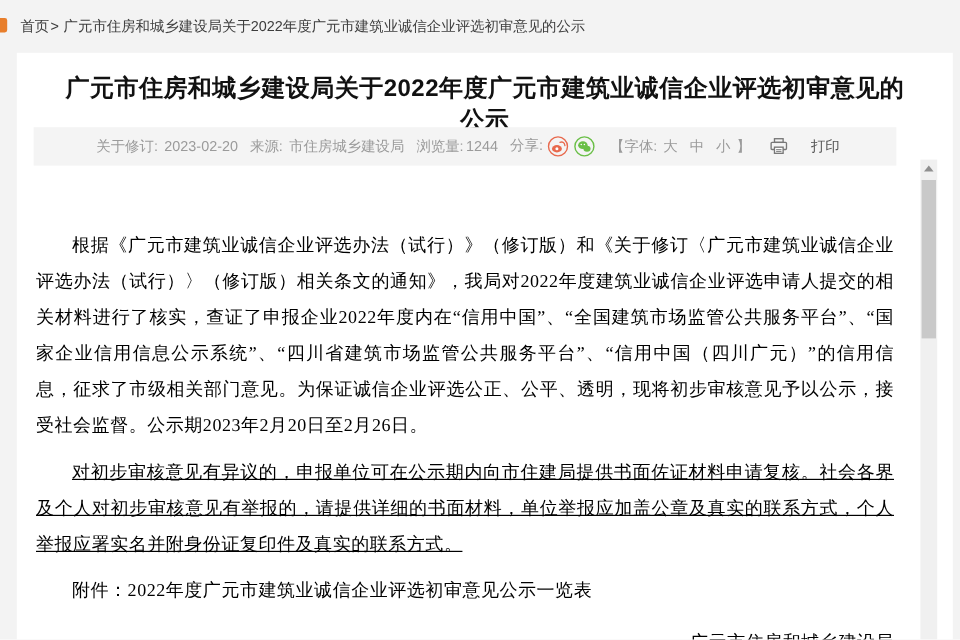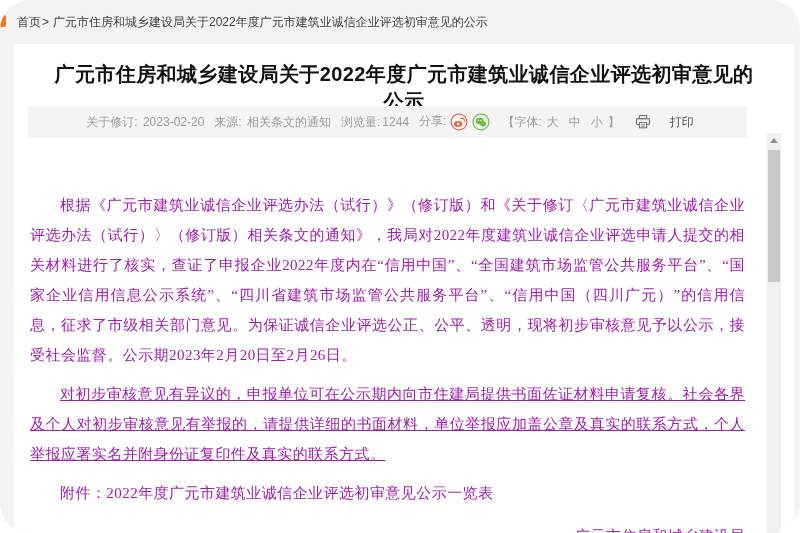--- a/index.html
+++ b/index.html
@@ -1,17 +1,17 @@
 <!DOCTYPE html>
 <html><head>
 <meta charset="utf-8">
 <style>
   html,body{margin:0;padding:0;}
   .page{position:relative;width:800px;height:533px;background:#f3f3f3;overflow:hidden;
-        font-family:"Liberation Sans",sans-serif;border-radius:30px;}
+        font-family:"Liberation Sans",sans-serif;}
   
   .crumb-wrap{position:absolute;top:0;left:0;right:0;height:44px;}
   .crumb-icon{position:absolute;left:-7px;top:15px;width:13px;height:12px;background:#e87e2b;border-radius:2px;}
   .breadcrumb{position:absolute;left:17px;top:14px;font-size:12px;color:#3d3d3d;white-space:nowrap;}
   .breadcrumb a{color:#3d3d3d;text-decoration:none;cursor:pointer;}
   .breadcrumb .sep{margin:0 4px 0 1px;}
   
   .panel{position:absolute;left:14px;top:44px;right:6px;bottom:0;background:#ffffff;}
   .title{margin:17px 38px 0;text-align:center;font-size:20px;font-weight:bold;color:#111111;
          letter-spacing:0.4px;line-height:27px;}
@@ -20,21 +20,21 @@
         white-space:nowrap;}
   .meta .seg{margin:0 5px;}
   .meta .lbl{margin-right:2px;}
   .meta .icon-btn{display:inline-block;vertical-align:middle;margin:0 2px;cursor:pointer;line-height:0;}
   .meta .fontsize{margin:0 5px;color:#9b9b9b;cursor:pointer;}
   .meta .print{display:inline-flex;align-items:center;color:#555555;cursor:pointer;margin-left:10px;gap:16px;}
   .meta .print svg{margin-right:3px;}
   
   .article-body{position:absolute;top:94px;left:16px;right:49px;}
   .article-body p{margin:0;font-family:"Liberation Serif","DejaVu Serif",serif;font-size:15px;
-                  line-height:30px;color:#a21caf;letter-spacing:0.45px;text-align:justify;
+                  line-height:30px;color:#000000;letter-spacing:0.45px;text-align:justify;
                   text-indent:2em;}
   .para1{margin-top:52px !important;}
   .para2{margin-top:9px !important;text-decoration:underline;}
   .attachment{margin-top:9px !important;text-align:left;cursor:pointer;}
   .signature{margin-top:13px !important;margin-right:-8px;text-align:right !important;text-indent:0 !important;}
   
   .scrollbar{position:absolute;left:767px;top:133px;width:14px;bottom:0;background:#f0f0f0;cursor:pointer;}
   .sb-up{position:absolute;top:5px;left:3px;width:0;height:0;border-left:4px solid transparent;
          border-right:4px solid transparent;border-bottom:5px solid #8f8f8f;cursor:pointer;}
   .sb-thumb{position:absolute;top:17px;left:1px;width:12px;height:132px;background:#c9c9c9;cursor:pointer;}
@@ -50,21 +50,21 @@
       <a>首页</a><span class="sep">&gt;</span><span>广元市住房和城乡建设局关于2022年度广元市建筑业诚信企业评选初审意见的公示</span>
     </div>
   </div>
 
   <div class="panel">
 
     <h1 class="title">广元市住房和城乡建设局关于2022年度广元市建筑业诚信企业评选初审意见的公示</h1>
 
     <div class="meta">
       <span class="seg"><span class="lbl">关于修订:</span> <span>2023-02-20</span></span>
-      <span class="seg"><span class="lbl">来源:</span> <span>相关条文的通知</span></span>
+      <span class="seg"><span class="lbl">来源:</span> <span>市住房城乡建设局</span></span>
       <span class="seg"><span class="lbl">浏览量:</span><span>1244</span></span>
       <span class="seg"><span class="lbl">分享:</span><span class="icon-btn"><svg width="18" height="18" viewBox="0 0 20 20">
               <circle cx="10" cy="10" r="8.8" fill="none" stroke="#e8694d" stroke-width="1.3"></circle>
               <ellipse cx="9" cy="12.2" rx="4.6" ry="3.4" fill="#e8694d"></ellipse>
               <circle cx="9" cy="12.2" r="1.4" fill="#fff"></circle>
               <path d="M11.8 6.2 q4 -1.2 4.6 3" fill="none" stroke="#e8694d" stroke-width="1.2" stroke-linecap="round"></path>
             </svg></span><span class="icon-btn"><svg width="18" height="18" viewBox="0 0 20 20">
               <circle cx="10" cy="10" r="8.8" fill="none" stroke="#6abf47" stroke-width="1.3"></circle>
               <ellipse cx="8.6" cy="8.9" rx="4.4" ry="3.6" fill="#6abf47"></ellipse>
               <ellipse cx="12.4" cy="12.1" rx="3.3" ry="2.8" fill="#6abf47"></ellipse>

